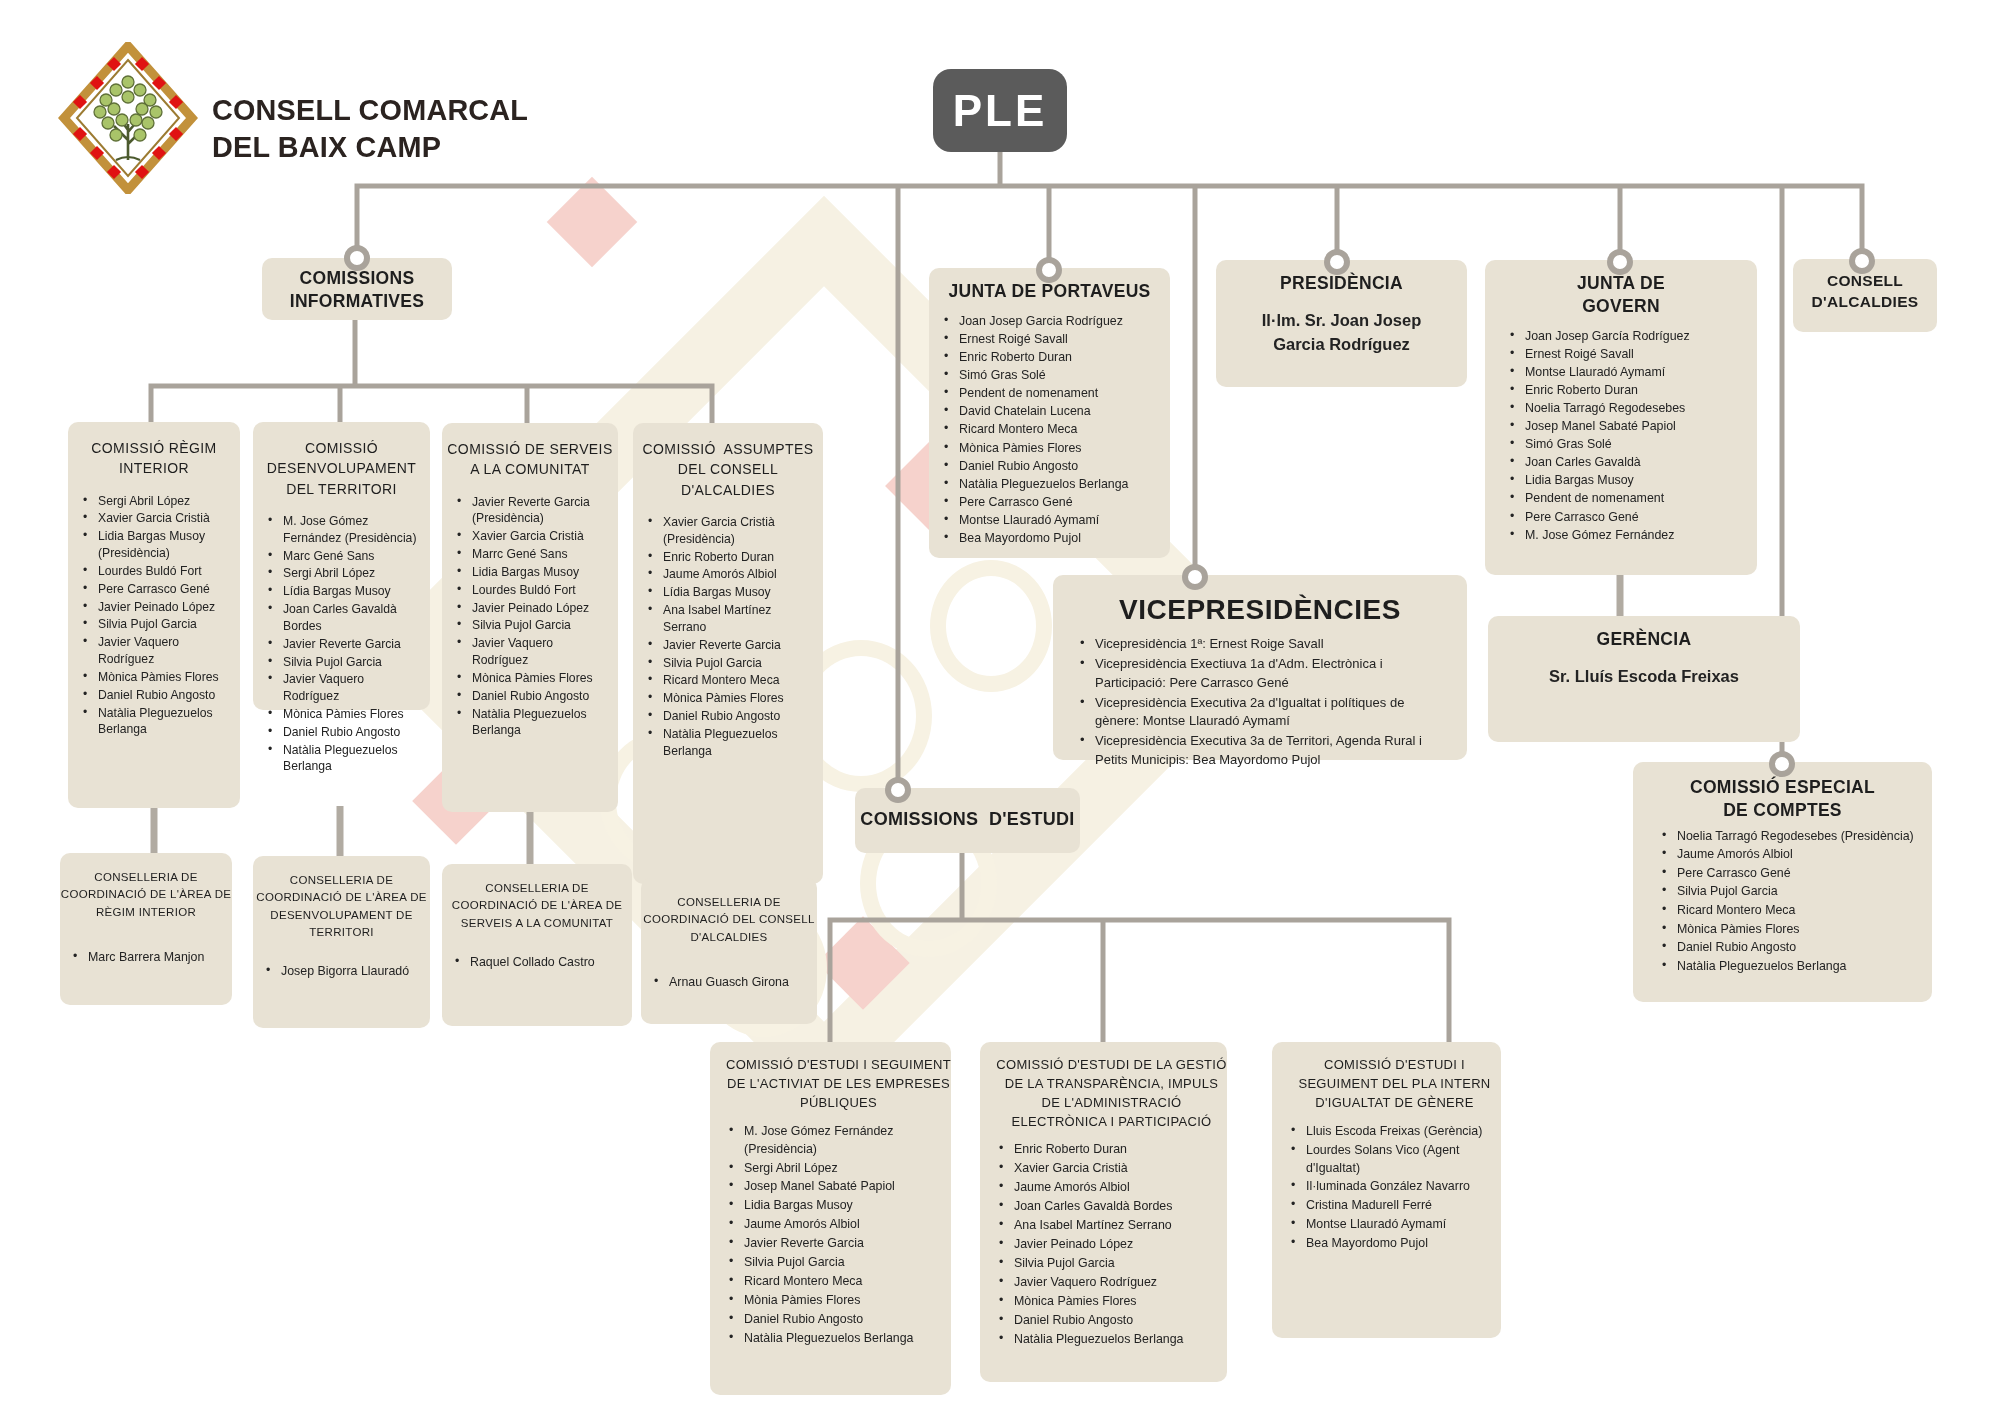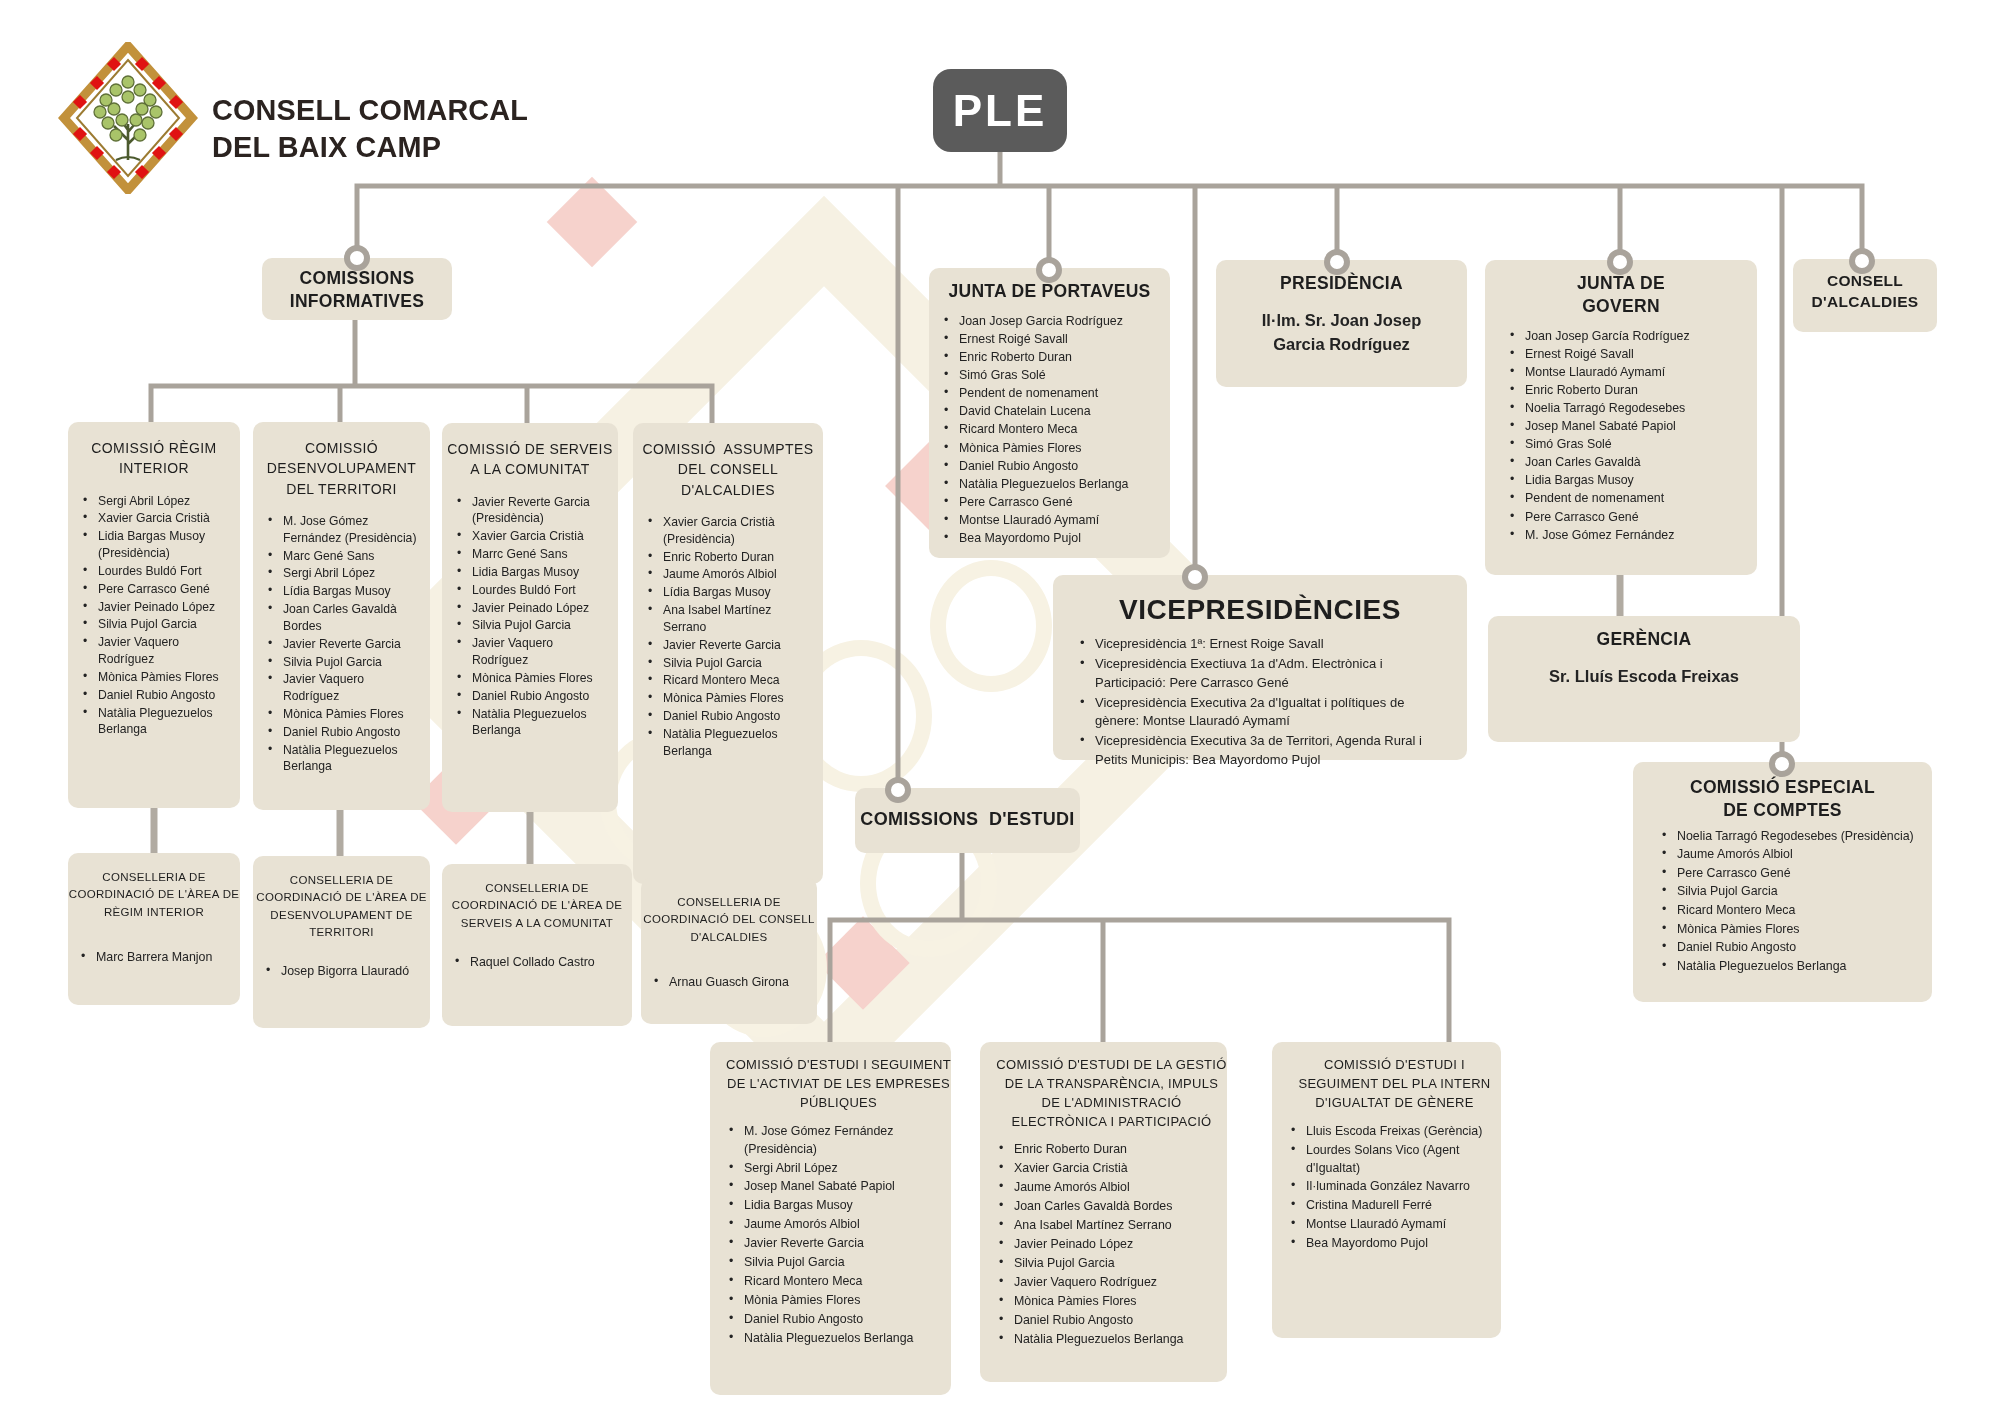--- a/index.html
+++ b/index.html
@@ -202,21 +202,21 @@
       <li>Pere Carrasco Gené</li>
       <li>Javier Peinado López</li>
       <li>Silvia Pujol Garcia</li>
       <li>Javier Vaquero Rodríguez</li>
       <li>Mònica Pàmies Flores</li>
       <li>Daniel Rubio Angosto</li>
       <li>Natàlia Pleguezuelos Berlanga</li>
     </ul>
 </div>
 
-<div class="box m-child" style="left:253px;top:422px;width:177px;height:388px;">
+<div class="box m-child" style="left:253px;top:422px;width:177px;height:288px;">
   <div class="bt t-child">COMISSIÓ DESENVOLUPAMENT DEL TERRITORI</div>
   <ul class="members">
       <li>M. Jose Gómez Fernández  (Presidència)</li>
       <li>Marc Gené Sans</li>
       <li>Sergi Abril López</li>
       <li>Lídia Bargas Musoy</li>
       <li>Joan Carles Gavaldà Bordes</li>
       <li>Javier Reverte Garcia</li>
       <li>Silvia Pujol Garcia</li>
       <li>Javier Vaquero Rodríguez</li>
@@ -253,21 +253,21 @@
       <li>Ana Isabel Martínez Serrano</li>
       <li>Javier Reverte Garcia</li>
       <li>Silvia Pujol Garcia</li>
       <li>Ricard Montero Meca</li>
       <li>Mònica Pàmies Flores</li>
       <li>Daniel Rubio Angosto</li>
       <li>Natàlia Pleguezuelos Berlanga</li>
     </ul>
 </div>
 
-<div class="box m-cons" style="left:68px;top:853px;width:172px;height:152px;">
+<div class="box m-cons" style="left:60px;top:853px;width:172px;height:152px;">
   <div class="bt t-cons">CONSELLERIA DE COORDINACIÓ DE L'ÀREA DE RÈGIM INTERIOR</div>
   <ul class="members">
       <li>Marc Barrera Manjon</li>
     </ul>
 </div>
 
 <div class="box m-cons" style="left:253px;top:856px;width:177px;height:172px;">
   <div class="bt t-cons">CONSELLERIA DE COORDINACIÓ DE L'ÀREA DE DESENVOLUPAMENT DE TERRITORI</div>
   <ul class="members" style="margin-top:22px;">
       <li>Josep Bigorra Llauradó</li>

